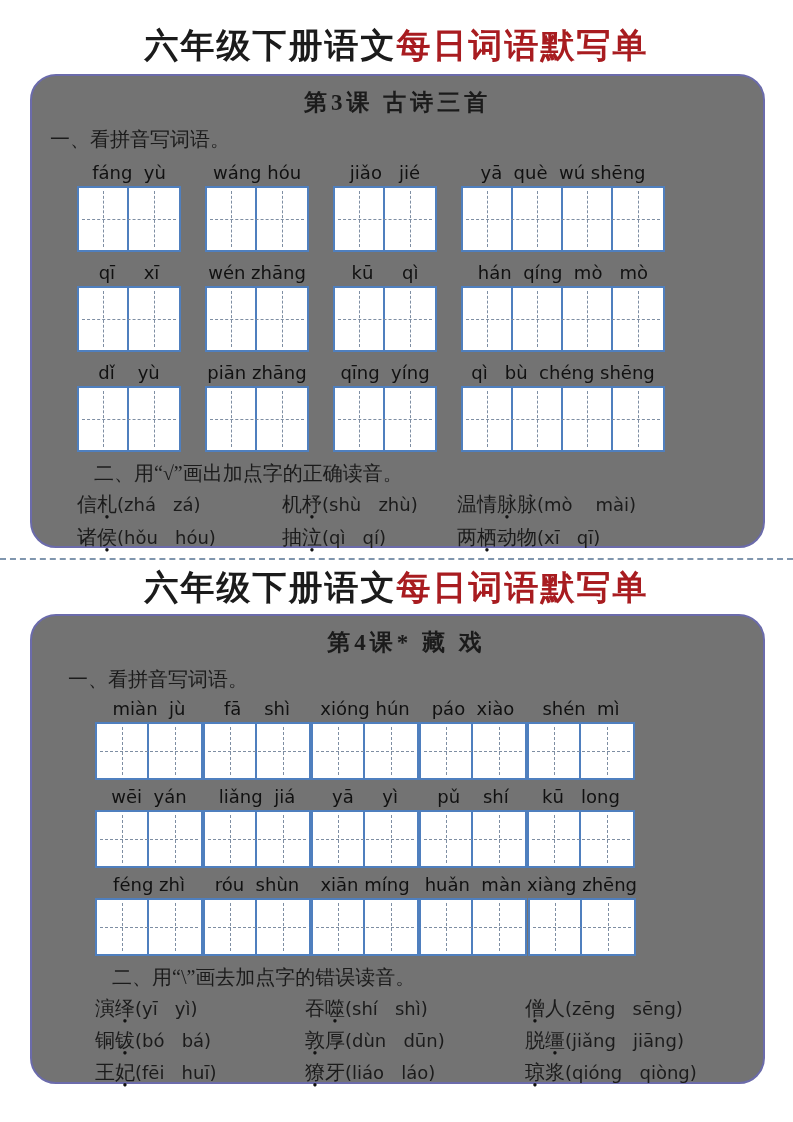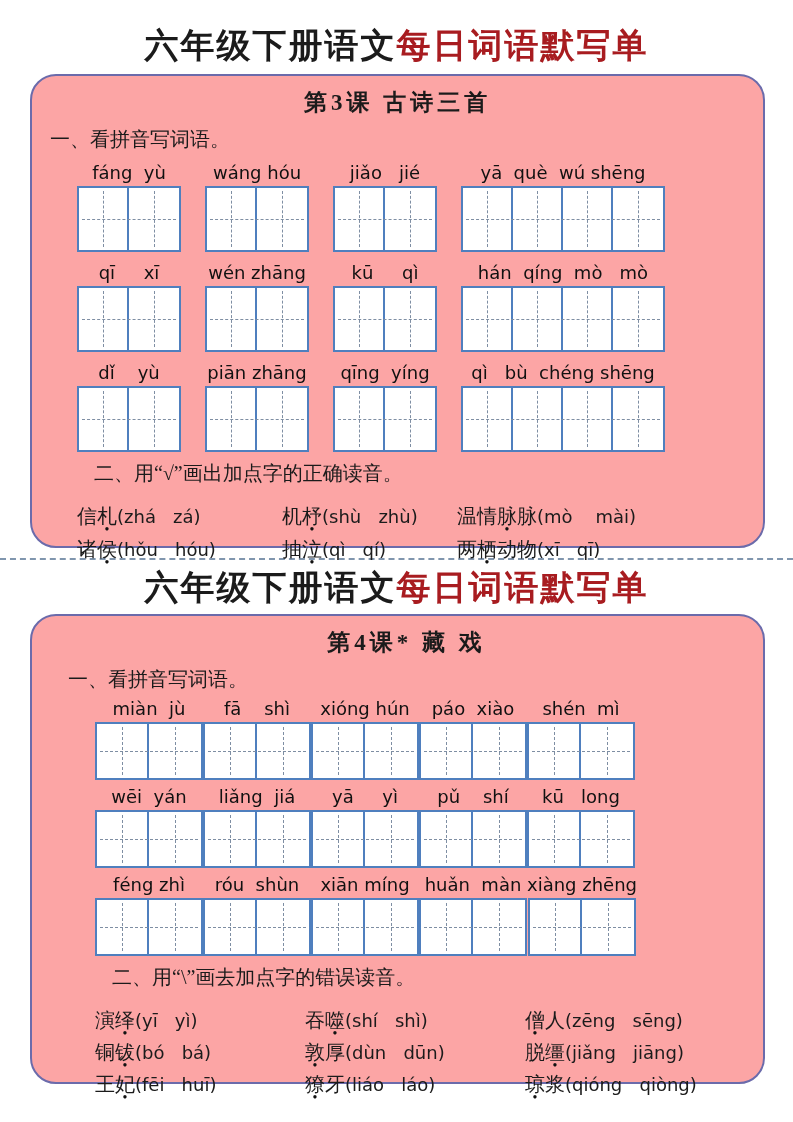--- a/index.html
+++ b/index.html
@@ -18,21 +18,21 @@
   }
   .page-title{
     text-align:center;font-weight:bold;font-size:34px;line-height:40px;
     padding-top:26px;letter-spacing:2px;
     font-family:"Liberation Serif",serif;
   }
   .page-title.title2{padding-top:8px;}
   .page-title .red{color:var(--title-red);}
   .panel{
     margin:8px 28px 0 30px;border:2px solid var(--panel-border);
-    border-radius:26px;padding:12px 18px 0 18px;background:#fca5a5;
+    border-radius:26px;padding:12px 18px 0 18px;background:#737373;
   }
   .panel-0{height:474px;}
   .panel-1{height:470px;margin-top:6px;padding-left:36px;}
   .lesson-title{
     text-align:center;font-weight:bold;font-size:23px;line-height:30px;
     letter-spacing:4px;
   }
   .ex-label{font-size:20px;line-height:26px;margin-top:8px;white-space:pre;}
   .ex-label.ex2{margin-top:8px;margin-left:44px;}
   .grid-row{display:flex;padding-left:27px;margin-top:8px;}
@@ -49,21 +49,21 @@
   .panel-1 .cell{width:52px;height:54px;}
   .cell:last-child{border-right:none;}
   .cell::before{
     content:"";position:absolute;left:50%;top:3px;bottom:3px;
     border-left:1px dashed var(--grid-dash);
   }
   .grid::after{
     content:"";position:absolute;left:3px;right:3px;top:50%;
     border-top:1px dashed var(--grid-dash);
   }
-  .word-table{display:flex;padding-left:27px;margin-top:18px;}
+  .word-table{display:flex;padding-left:27px;margin-top:6px;}
   .wt-0 .word-col:nth-child(1){width:205px;}
   .wt-0 .word-col:nth-child(2){width:175px;}
   .wt-1 .word-col:nth-child(1){width:210px;}
   .wt-1 .word-col:nth-child(2){width:220px;}
   .word-col{display:flex;flex-direction:column;}
   .word-item{font-size:20px;}
   .wt-0 .word-item{height:33px;}
   .wt-1 .word-item{height:32px;}
   .ch{display:inline-block;position:relative;line-height:24px;}
   .ch.dotted::after{

